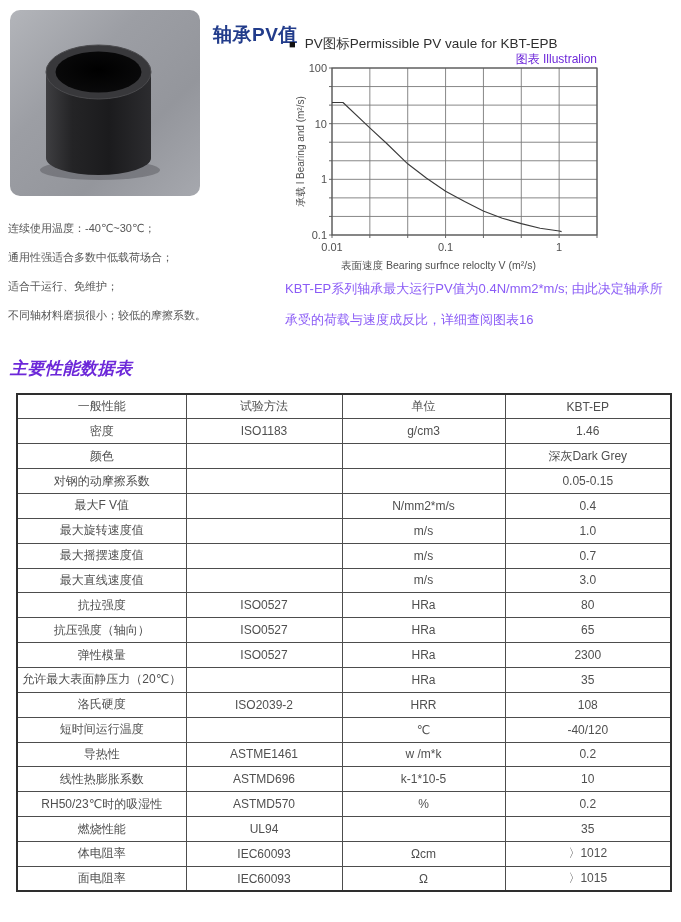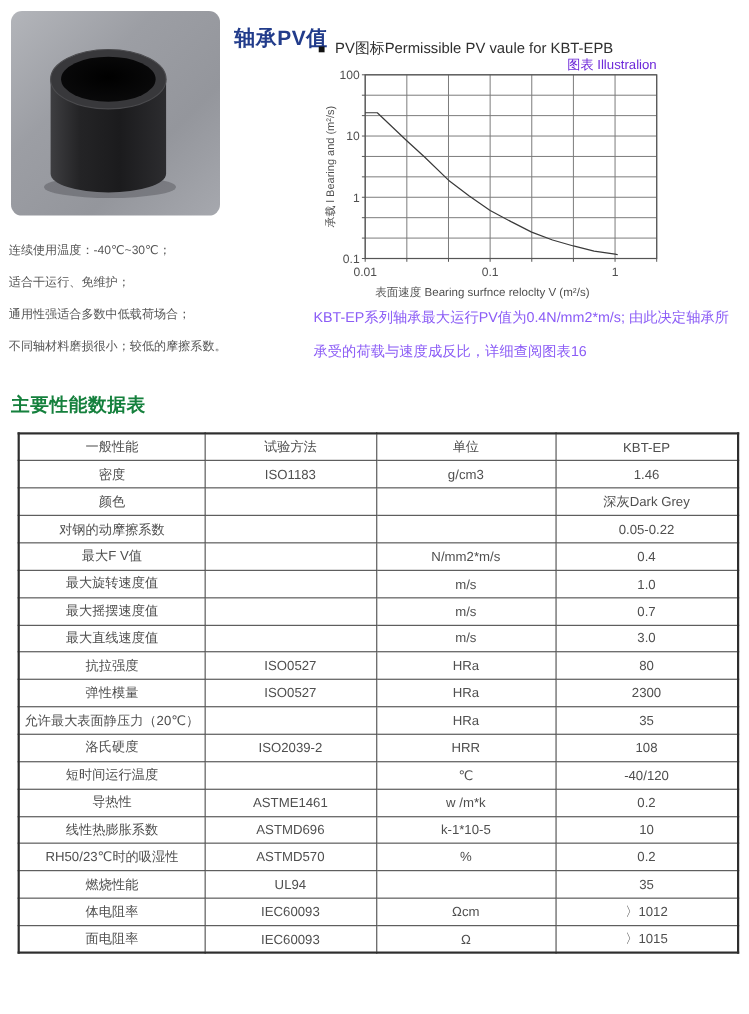--- a/index.html
+++ b/index.html
@@ -30,21 +30,21 @@
   .features {
     position:absolute; left:8px; top:214px;
     font-size:11px; color:#565656; line-height:29px; white-space:nowrap;
   }
   .note {
     position:absolute; left:285px; top:273px;
     font-size:13px; color:#8b5cf6; line-height:31px; white-space:nowrap;
   }
   .section-title {
     position:absolute; left:10px; top:357px;
-    font-size:17px; font-weight:bold; color:#15803d; letter-spacing:0.5px;
+    font-size:17px; font-weight:bold; color:#6d28d9; letter-spacing:0.5px;font-style:italic;
   }
   .perf-table {
     position:absolute; left:16px; top:393px; width:654px;
     border-collapse:collapse; table-layout:fixed;
     border:2px solid #2e2e2e;
   }
   .perf-table th, .perf-table td {
     border:1px solid #4d4d4d; font-size:12px; font-weight:normal;
     color:#4f4f4f; text-align:center; height:24.86px; padding:0 3px;
     overflow:hidden; white-space:nowrap;
@@ -128,22 +128,22 @@
     <text x="47" y="69.66666666666666" text-anchor="end" font-size="11" fill="#4f4f4f" font-family="&quot;Liberation Sans&quot;,&quot;DejaVu Sans&quot;,sans-serif">10</text>
     <text x="47" y="125.33333333333333" text-anchor="end" font-size="11" fill="#4f4f4f" font-family="&quot;Liberation Sans&quot;,&quot;DejaVu Sans&quot;,sans-serif">1</text>
     <text x="47" y="181" text-anchor="end" font-size="11" fill="#4f4f4f" font-family="&quot;Liberation Sans&quot;,&quot;DejaVu Sans&quot;,sans-serif">0.1</text>
     <text x="158.5" y="211" text-anchor="middle" font-size="10.5" fill="#4f4f4f" font-family="&quot;Liberation Sans&quot;,&quot;DejaVu Sans&quot;,sans-serif">表面速度 Bearing  surfnce  reloclty  V (m²/s)</text>
     <text x="24" y="93.5" text-anchor="middle" font-size="10" fill="#4f4f4f" font-family="&quot;Liberation Sans&quot;,&quot;DejaVu Sans&quot;,sans-serif" transform="rotate(-90 24 93.5)">承载 l Bearing and (m²/s)</text>
     <polyline points="52.0,44.5 63.0,44.5 89.8,69.9 106.2,85.0 127.7,105.8 146.6,120.2 165.6,133.3 184.6,143.5 203.3,153.0 222.3,160.2 241.3,165.6 260.1,170.3 279.2,173.0 281.6,173.6" fill="none" stroke="#3a3a3a" stroke-width="1.1" stroke-linejoin="round"></polyline>
   </svg>
 
 <div class="features">
   <div>连续使用温度：-40℃~30℃；</div>
+  <div>通用性强适合多数中低载荷场合；</div>
   <div>适合干运行、免维护；</div>
-  <div>通用性强适合多数中低载荷场合；</div>
   <div>不同轴材料磨损很小；较低的摩擦系数。</div>
 </div>
 
 <div class="note">
   <div>KBT-EP系列轴承最大运行PV值为0.4N/mm2*m/s; 由此决定轴承所</div>
   <div>承受的荷载与速度成反比，详细查阅图表16</div>
 </div>
 
 <h2 class="section-title">主要性能数据表</h2>
 
@@ -172,21 +172,21 @@
       <tr>
         <td>颜色</td>
         <td></td>
         <td></td>
         <td>深灰Dark Grey</td>
       </tr>
       <tr>
         <td>对钢的动摩擦系数</td>
         <td></td>
         <td></td>
-        <td>0.05-0.22</td>
+        <td>0.05-0.15</td>
       </tr>
       <tr>
         <td>最大F V值</td>
         <td></td>
         <td>N/mm2*m/s</td>
         <td>0.4</td>
       </tr>
       <tr>
         <td>最大旋转速度值</td>
         <td></td>
@@ -203,20 +203,26 @@
         <td>最大直线速度值</td>
         <td></td>
         <td>m/s</td>
         <td>3.0</td>
       </tr>
       <tr>
         <td>抗拉强度</td>
         <td>ISO0527</td>
         <td>HRa</td>
         <td>80</td>
+      </tr>
+      <tr>
+        <td>抗压强度（轴向）</td>
+        <td>ISO0527</td>
+        <td>HRa</td>
+        <td>65</td>
       </tr>
       <tr>
         <td>弹性模量</td>
         <td>ISO0527</td>
         <td>HRa</td>
         <td>2300</td>
       </tr>
       <tr>
         <td>允许最大表面静压力（20℃）</td>
         <td></td>

